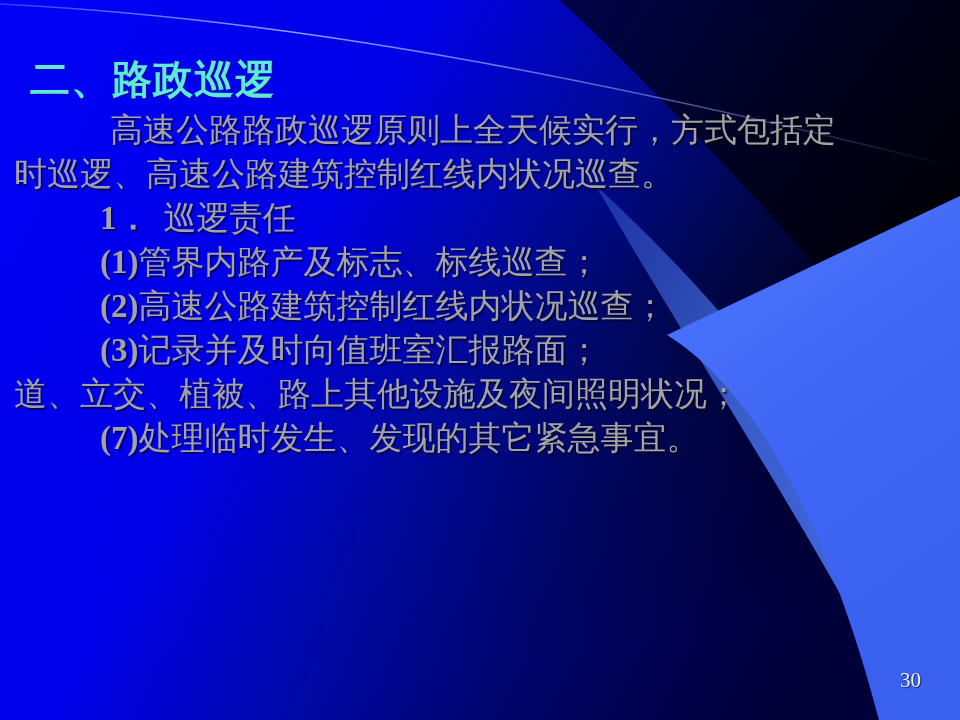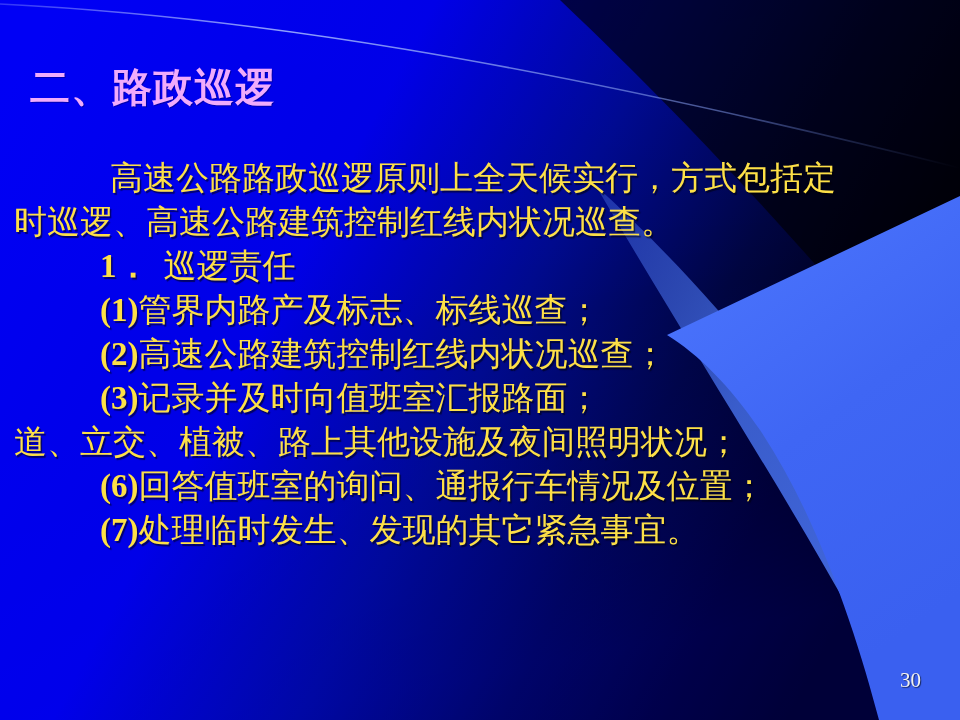--- a/index.html
+++ b/index.html
@@ -27,38 +27,37 @@
   
   #content {
     position: absolute;
     left: 0; top: 0;
     width: 960px; height: 720px;
   }
 
   .title {
     position: absolute;
     left: 30px;
-    top: 60px;
+    top: 52px;
     font-size: 40px;
     font-weight: bold;
-    color: #f0abfc;
+    color: #5eead4;
     letter-spacing: 1px;
     white-space: nowrap;
     text-shadow: 1px 1px 0 rgba(0,0,0,0.28);
   }
 
   .body-block {
     position: absolute;
     left: 14px;
     top: 108px;
     width: 932px;
-    color: #fde047;
+    color: #a3a3a3;
     font-size: 33px;
     line-height: 44px;
-    margin-top: 48px;
   }
 
   .ln {
     white-space: nowrap;
     text-shadow: 1.5px 1.5px 1px rgba(0,0,0,0.55);
   }
   .ln.indent1 { padding-left: 96px; }
   .ln.indent2 { padding-left: 86px; }
   .ln.flush   { padding-left: 0px; }
 
@@ -156,21 +155,20 @@
 
       <div class="ln indent2"><span class="num">(1)</span><span>管界内路产及标志、标线巡查；</span></div>
 
       <div class="ln indent2"><span class="num">(2)</span><span>高速公路建筑控制红线内状况巡查；</span></div>
 
       <div class="ln indent2"><span class="num">(3)</span><span>记录并及时向值班室汇报路面；</span></div>
 
       <div class="ln flush">道、立交、植被、路上其他设施及夜间照明状况；</div>
 
 
-      <div class="ln indent2"><span class="num">(6)</span><span>回答值班室的询问、通报行车情况及位置；</span></div>
 
       <div class="ln indent2"><span class="num">(7)</span><span>处理临时发生、发现的其它紧急事宜。</span></div>
 
     </div>
 
     <div class="page-number">30</div>
 
   </div>
 </div>
 

